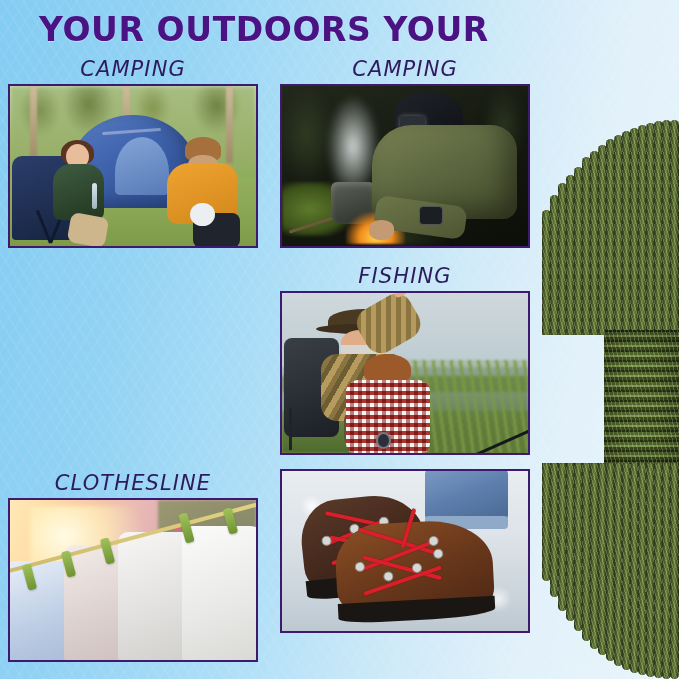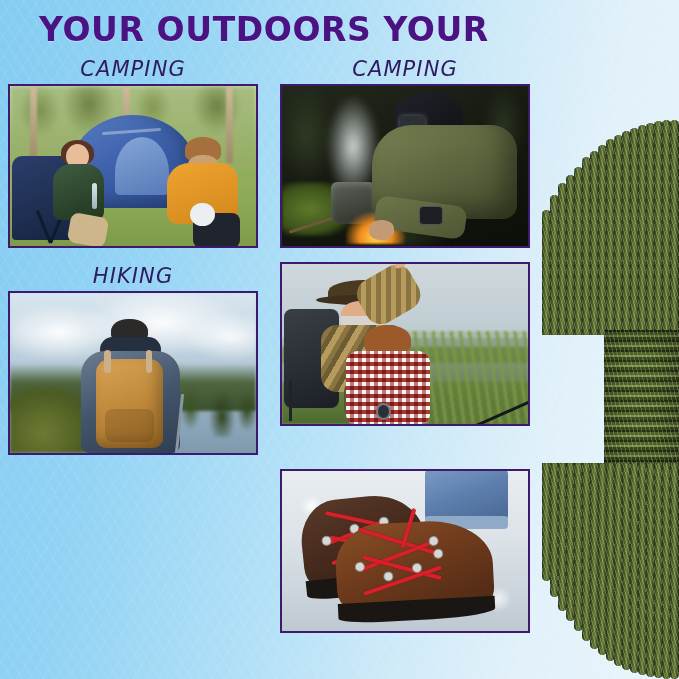--- a/index.html
+++ b/index.html
@@ -318,45 +318,23 @@
                 <div class="sv-watch"></div>
                 <div class="sv-hand"></div>
               </div>
             </div>
           </div>
         </div>
       </div>
 
       <div class="row">
 
-        <div class="cell c0">
-          <div class="cell-label">HIKING</div>
-          <div class="photo">
-            <div class="sc blur">
-              <div class="hk-sky"></div>
-              <div class="hk-peak"></div>
-              <div class="hk-ridge"></div>
-              <div class="hk-pines"></div>
-              <div class="hk-foliage"></div>
-              <div class="hk-hiker">
-                <div class="hk-head"></div>
-                <div class="hk-collar"></div>
-                <div class="hk-jacket"></div>
-                <div class="hk-pack">
-                  <div class="hk-strap" style="left:12%"></div>
-                  <div class="hk-strap" style="left:74%"></div>
-                  <div class="hk-pocket"></div>
-                </div>
-                <div class="hk-pole"></div>
-              </div>
-            </div>
-          </div>
-        </div>
 
         <div class="cell c1">
+          <div class="cell-label">FISHING</div>
           <div class="photo">
             <div class="sc blur">
               <div class="fs-sky"></div>
               <div class="fs-water"></div>
               <div class="fs-bank"></div>
               <div class="fs-grass"></div>
               <div class="fs-reeds"></div>
               <div class="fs-chair"></div>
               <div class="fs-chair-leg"></div>
               <div class="fs-man">
@@ -376,20 +354,41 @@
                 <div class="fs-reel"></div>
               </div>
               <div class="fs-rod"></div>
             </div>
           </div>
         </div>
       </div>
 
       <div class="row">
 
+        <div class="cell c0">
+          <div class="cell-label">CLOTHESLINE</div>
+          <div class="photo">
+            <div class="sc blur">
+              <div class="cl-bg"></div>
+              <div class="cl-flowers"></div>
+              <div class="cl-flowers-l"></div>
+              <div class="cl-sun"></div>
+              <div class="cl-shirt cl-s1"></div>
+              <div class="cl-shirt cl-s2"></div>
+              <div class="cl-shirt cl-s3"></div>
+              <div class="cl-shirt cl-s4"></div>
+              <div class="cl-line" style="top:44%;transform:rotate(-15deg)"></div>
+              <div class="cl-peg" style="left:6%;top:40%;transform:rotate(-15deg)"></div>
+              <div class="cl-peg" style="left:22%;top:32%;transform:rotate(-15deg)"></div>
+              <div class="cl-peg" style="left:38%;top:24%;transform:rotate(-15deg)"></div>
+              <div class="cl-peg" style="left:70%;top:8%;transform:rotate(-15deg);height:30px"></div>
+              <div class="cl-peg" style="left:88%;top:5%;transform:rotate(-15deg)"></div>
+            </div>
+          </div>
+        </div>
 
         <div class="cell c1">
           <div class="photo">
             <div class="sc blur">
               <div class="sl-snow"></div>
               <div class="sl-snow-tex"></div>
               <div class="sl-jeans"></div>
               <div class="sl-jeans-cuff"></div>
               <div class="boot boot-back">
                 <div class="boot-sole"></div>

